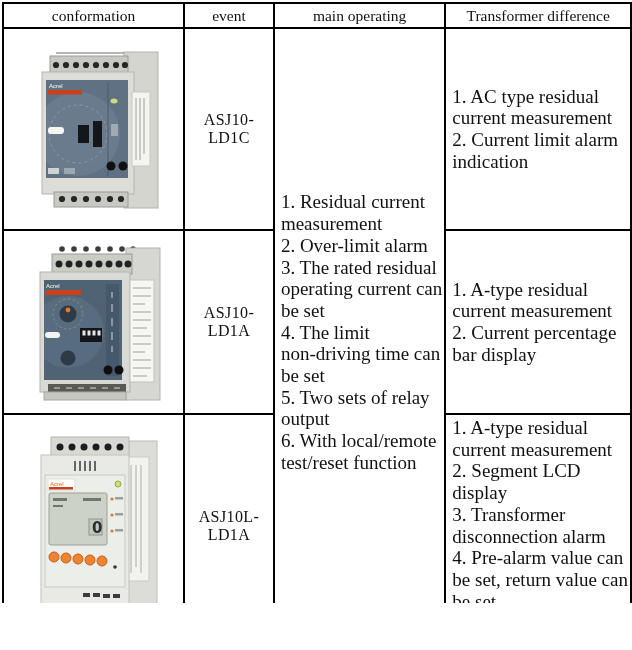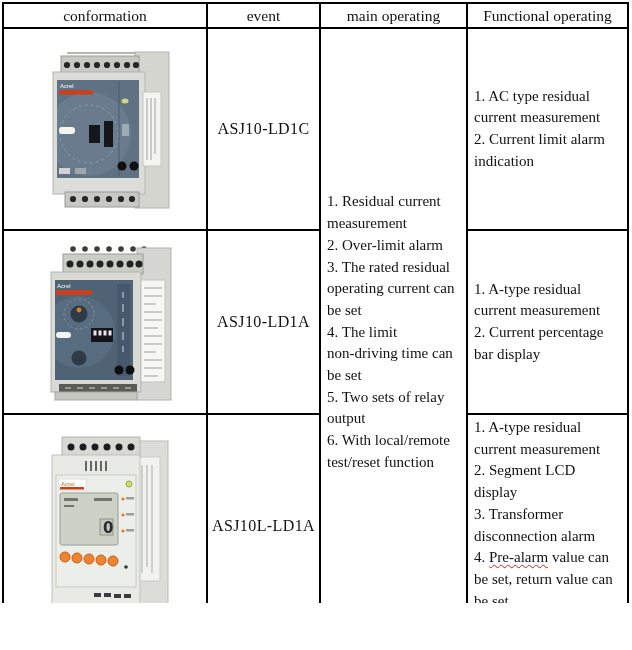--- a/index.html
+++ b/index.html
@@ -4,23 +4,23 @@
 <style>
   html,body{margin:0;padding:0;background:#fff;}
   .page{position:relative;width:632px;height:603px;background:#ffffff;overflow:hidden;
         font-family:"Liberation Serif","DejaVu Serif",serif;color:#111;}
   table.spec{position:absolute;left:2px;top:2px;border-collapse:collapse;table-layout:fixed;}
   table.spec td,table.spec th{border:2px solid #000;padding:0;vertical-align:middle;font-weight:normal;}
   col.c1{width:204px;} col.c2{width:113px;} col.c3{width:147px;} col.c4{width:161px;}
   tr.hdr{height:25px;} tr.r1{height:202px;} tr.r2{height:184px;} tr.r3{height:221px;}
   th{font-size:15.5px;text-align:center;}
   .type-cell{font-size:16px;text-align:center;letter-spacing:.4px;font-family:Liberation Serif, serif;}
-  .list-text{font-size:15px;line-height:21.7px;white-space:pre;padding:2px 2px 2px 6px;overflow:hidden;}
+  .list-text{font-size:19px;line-height:21.7px;white-space:pre;padding:2px 2px 2px 6px;overflow:hidden;}
   .img-cell{text-align:center;}
-  .squiggly{text-decoration:underline;text-decoration-style:wavy;text-decoration-color:#c6271b;
+  .squiggly{text-decoration-style:wavy;text-decoration-color:#c6271b;
             text-decoration-thickness:1px;text-underline-offset:2px;}
   .artifact-box{position:absolute;left:268px;top:644px;width:42px;height:6px;background:#dcdcdc;}
   .artifact-tick{position:absolute;left:318px;top:641px;width:2px;height:9px;background:#9a9a9a;}
   svg{display:block;margin:0 auto;}
 </style>
 </head>
 <body>
 
 <div class="page">
 
@@ -30,21 +30,21 @@
         <col class="c2">
         <col class="c3">
         <col class="c4">
       </colgroup>
 
     <tbody>
         <tr class="hdr">
       <th>conformation</th>
       <th>event</th>
       <th>main operating</th>
-      <th>Functional operating</th>
+      <th>Transformer difference</th>
     </tr>
 
     <tr class="r1">
       <td class="img-cell">
 
         <svg width="148" height="182" viewBox="0 0 148 182" style="margin-top:4px;">
           <rect x="104" y="12" width="34" height="156" fill="#d4d5cf" stroke="#b2b3ae"></rect>
           <rect x="30" y="16" width="78" height="18" fill="#c8c9c3" stroke="#9a9b96"></rect>
           <g fill="#262626">
             <circle cx="36" cy="25" r="3.1"></circle>

